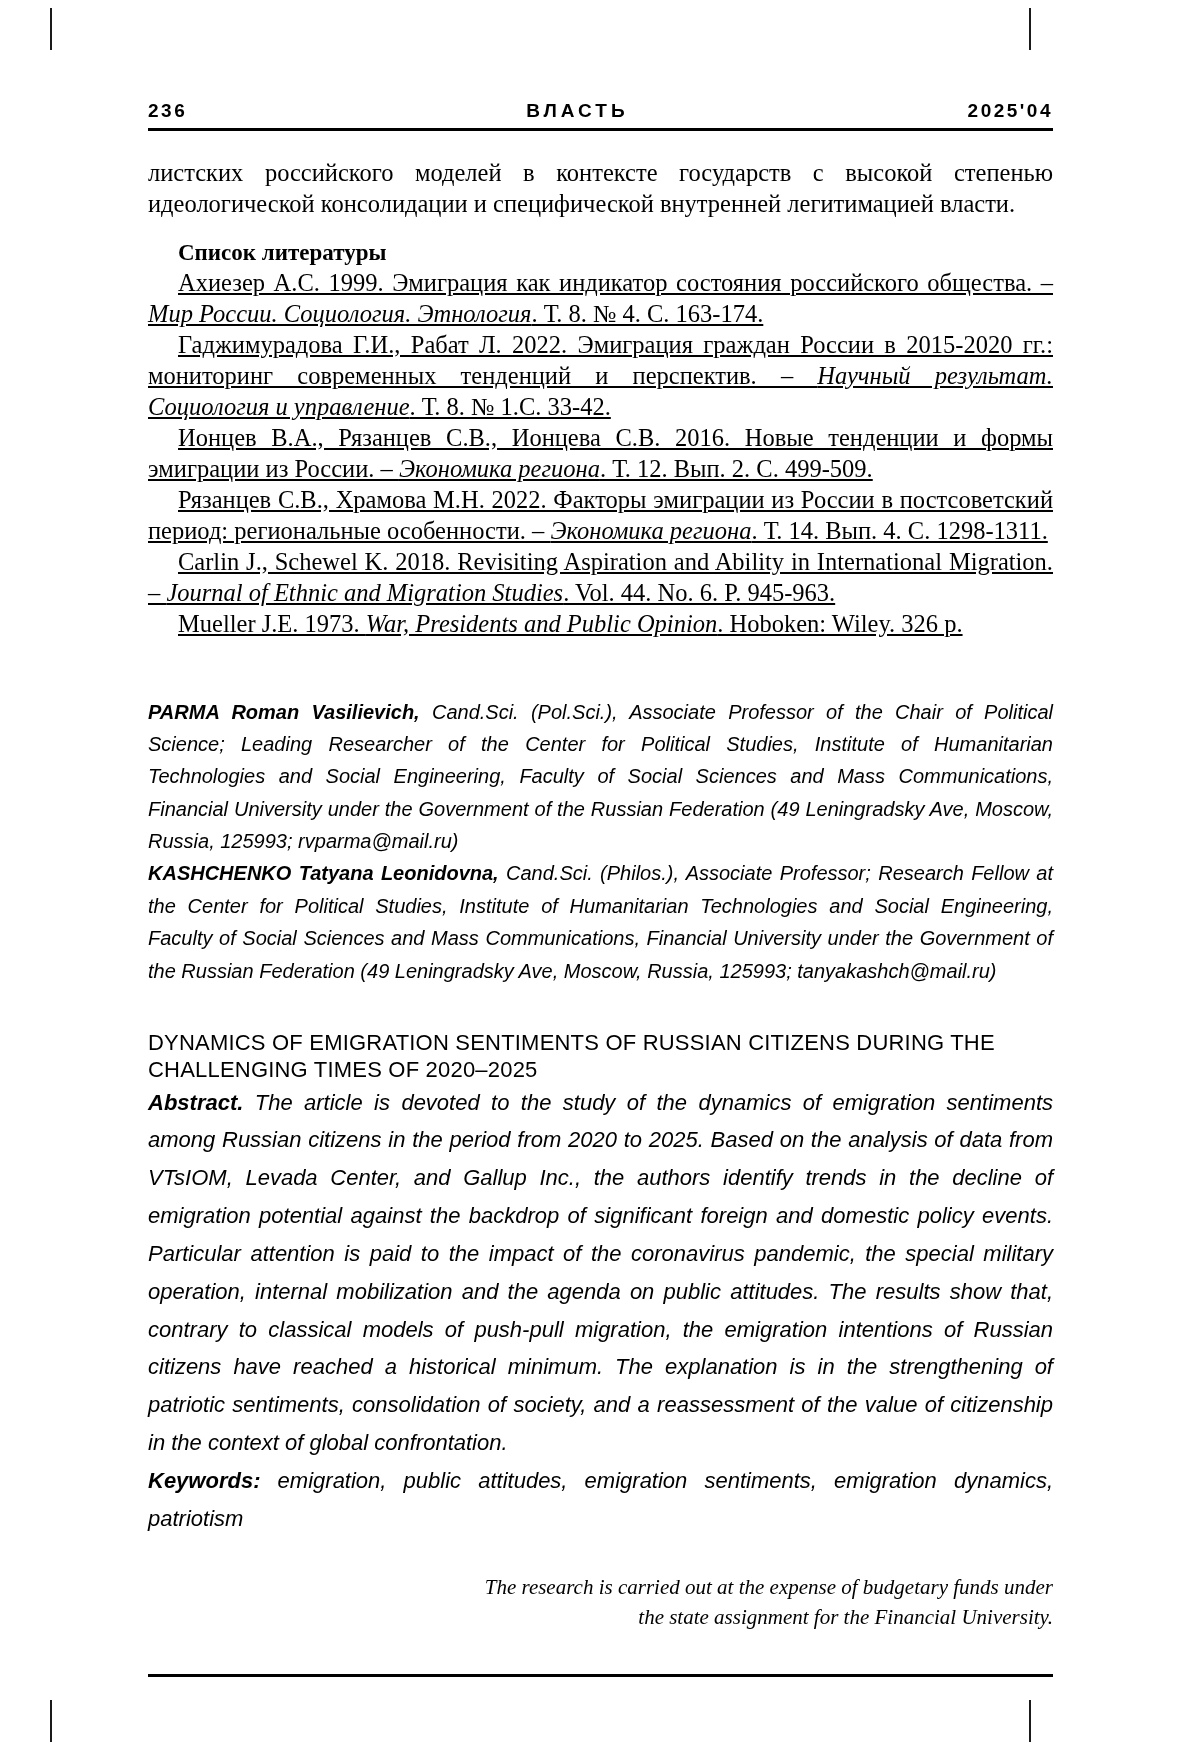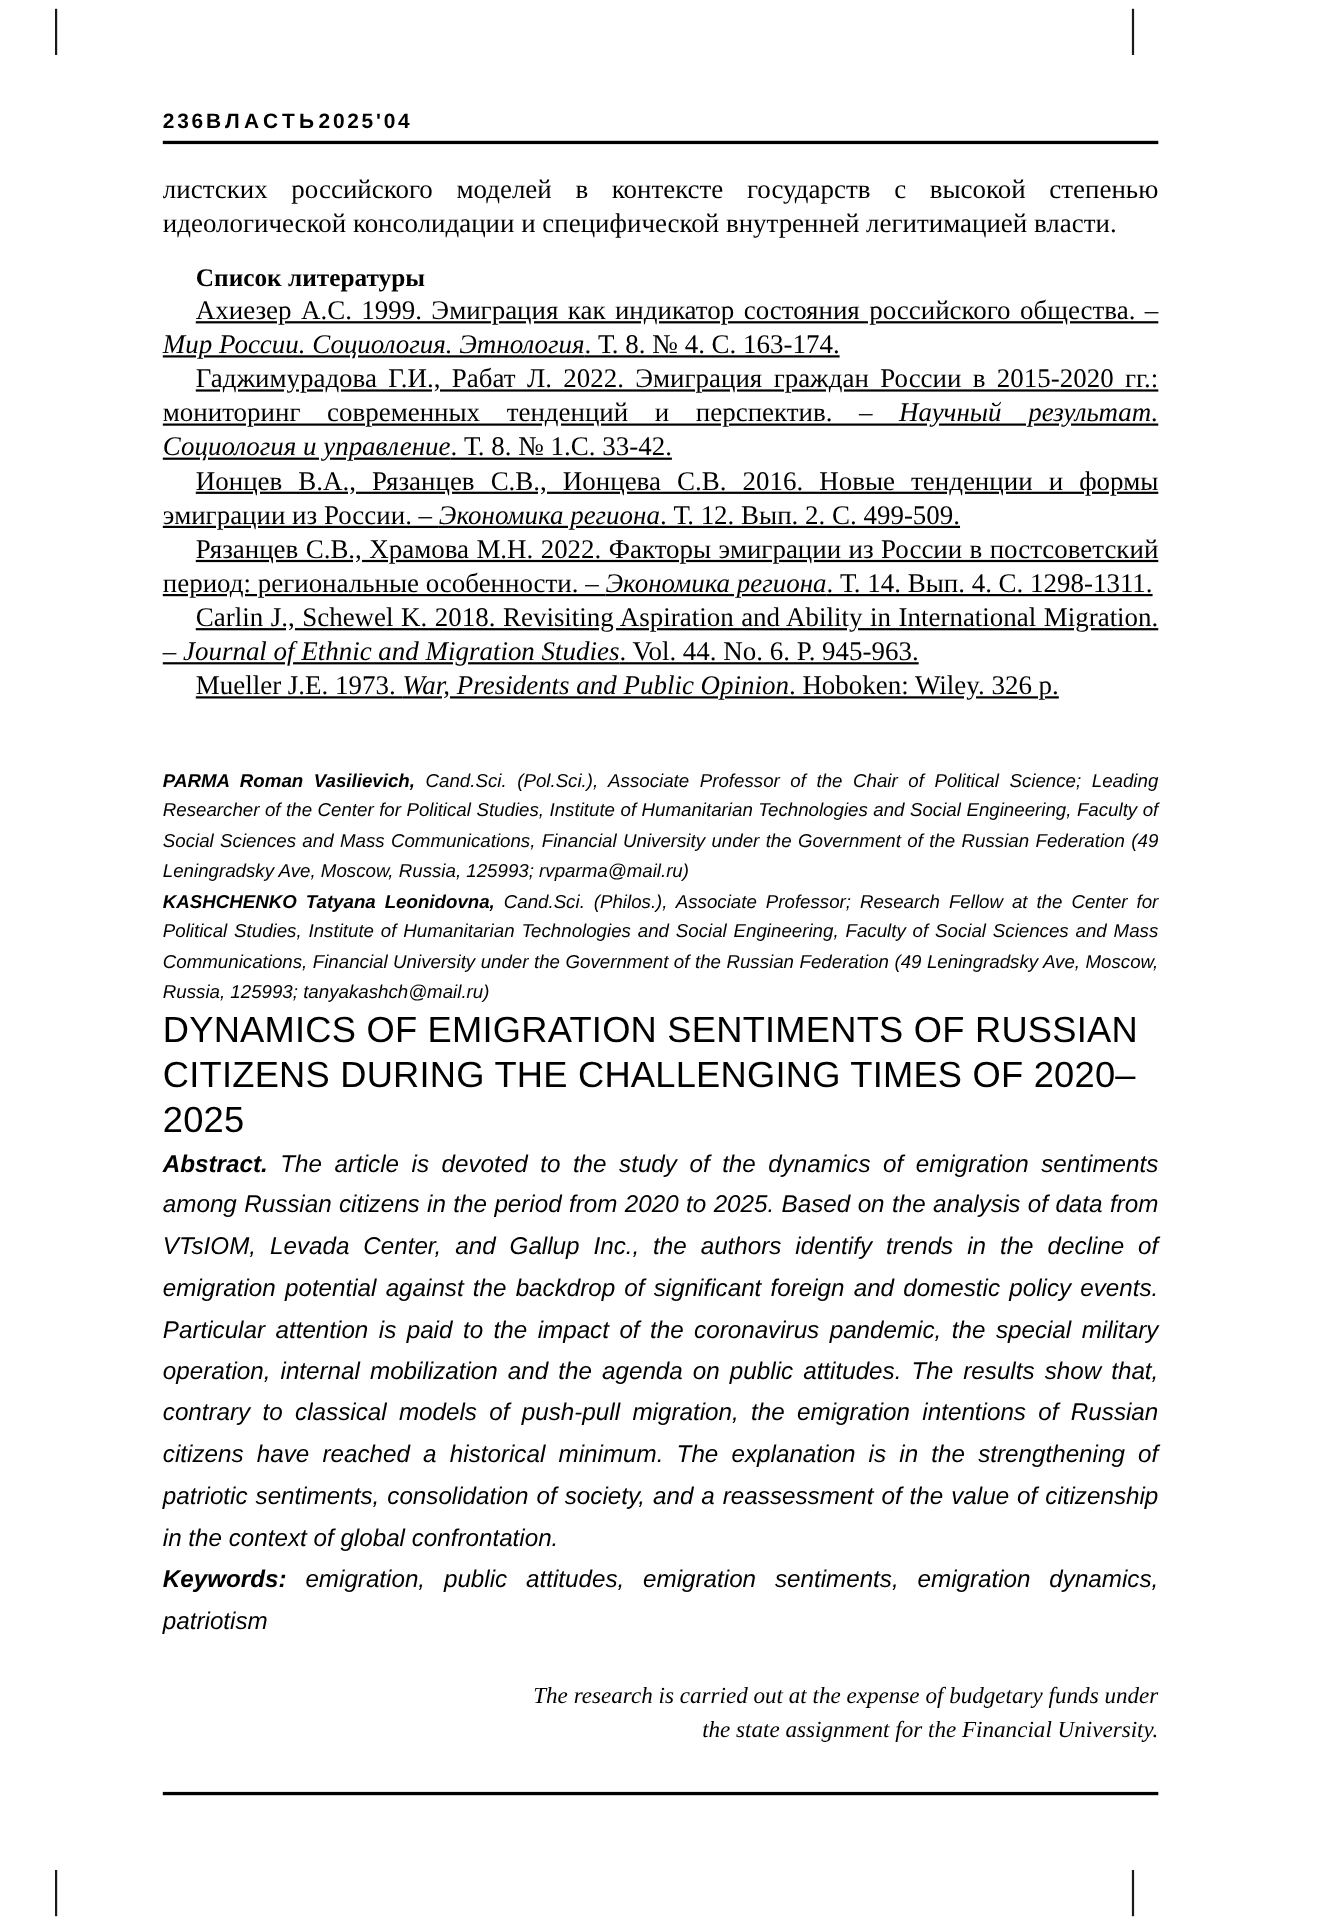--- a/index.html
+++ b/index.html
@@ -28,21 +28,21 @@
     position: absolute;
     left: 148px;
     top: 100px;
     width: 905px;
   }
 
   
   .runhead {
     display: flex;
     align-items: baseline;
-    justify-content: flex-start;
+    justify-content: space-between;
     font-family: "Liberation Sans", sans-serif;
     font-weight: bold;
     font-size: 19px;
     letter-spacing: 2.5px;
     padding-bottom: 6px;
   }
   .runhead .center { letter-spacing: 4px; }
   .rule-top {
     border-bottom: 3px solid #000;
     margin-bottom: 26px;
@@ -70,30 +70,31 @@
     margin: 0;
     text-indent: 30px;
     text-decoration: underline;
   }
   .refs i { font-style: italic; }
 
   .authors {
     margin-top: 56px;
     font-family: "Liberation Sans", sans-serif;
     font-style: italic;
-    font-size: 17px;
+    font-size: 20px;
     line-height: 1.62;
     text-align: justify;
   }
   .authors p { margin: 0; }
   .authors b { font-weight: bold; font-style: italic; }
 
   .article-title {
+    margin-top: 42px;
     font-family: "Liberation Sans", sans-serif;
-    font-size: 33px;
+    font-size: 22px;
     line-height: 1.24;
     letter-spacing: 0.2px;
   }
 
   .abstract {
     font-family: "Liberation Sans", sans-serif;
     font-style: italic;
     font-size: 22px;
     line-height: 1.72;
     text-align: justify;

